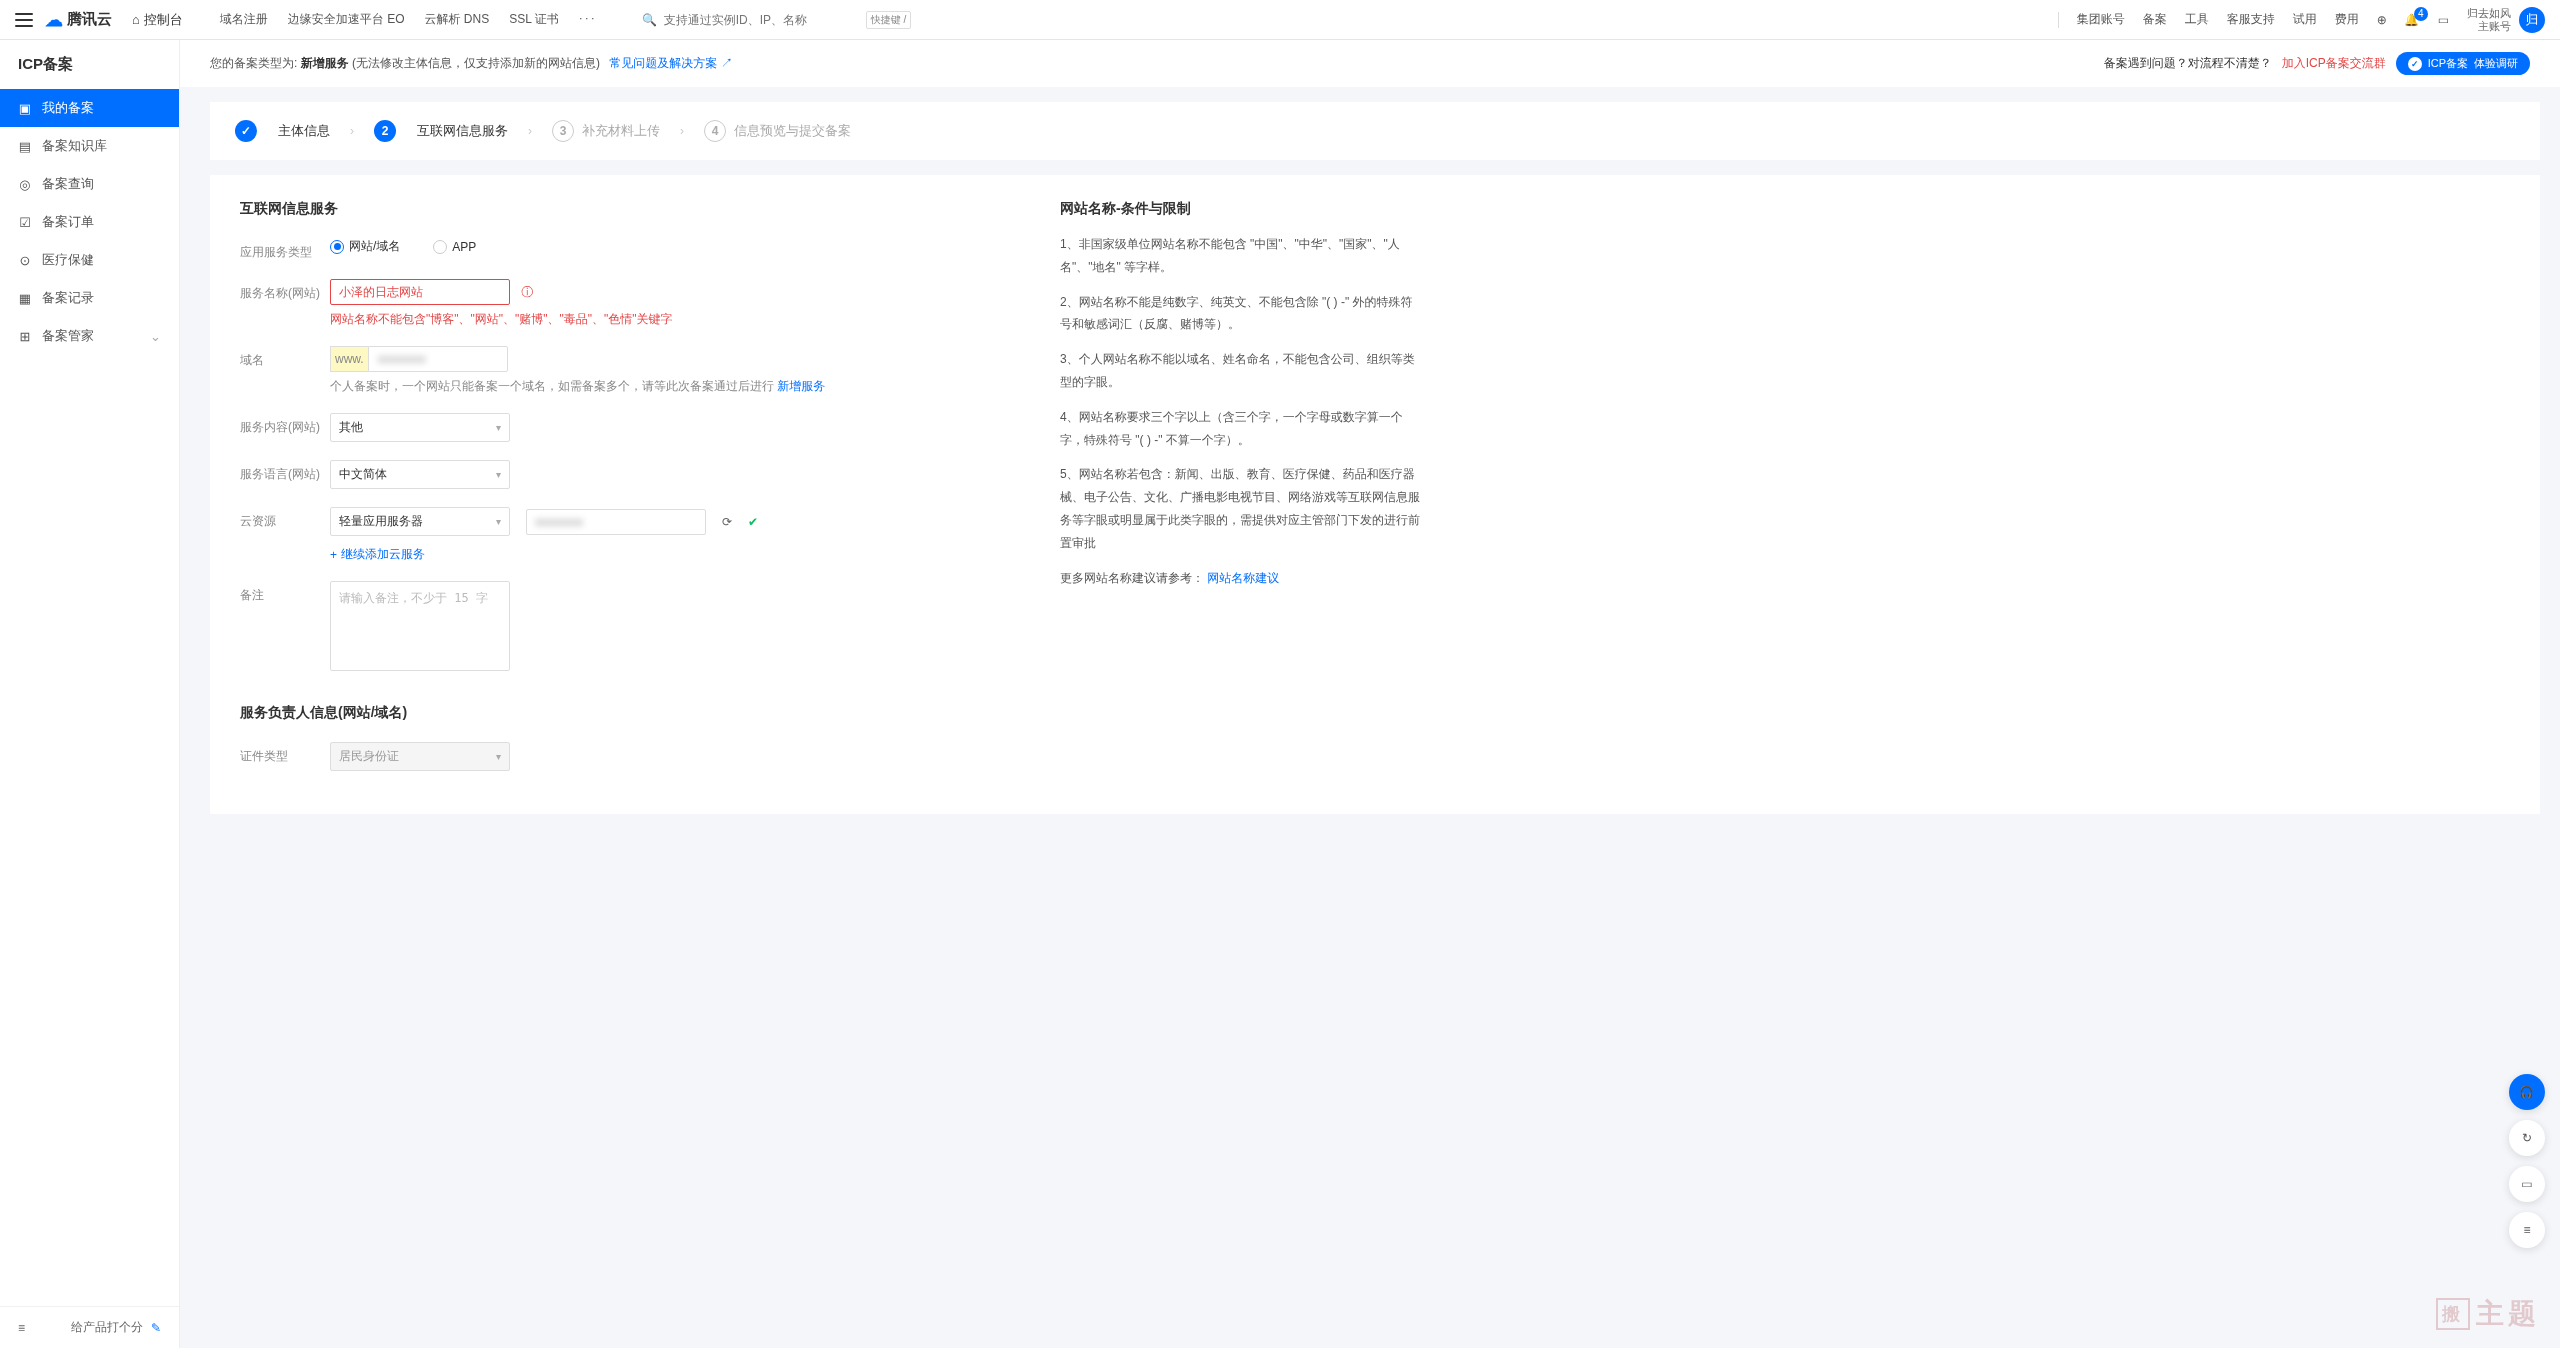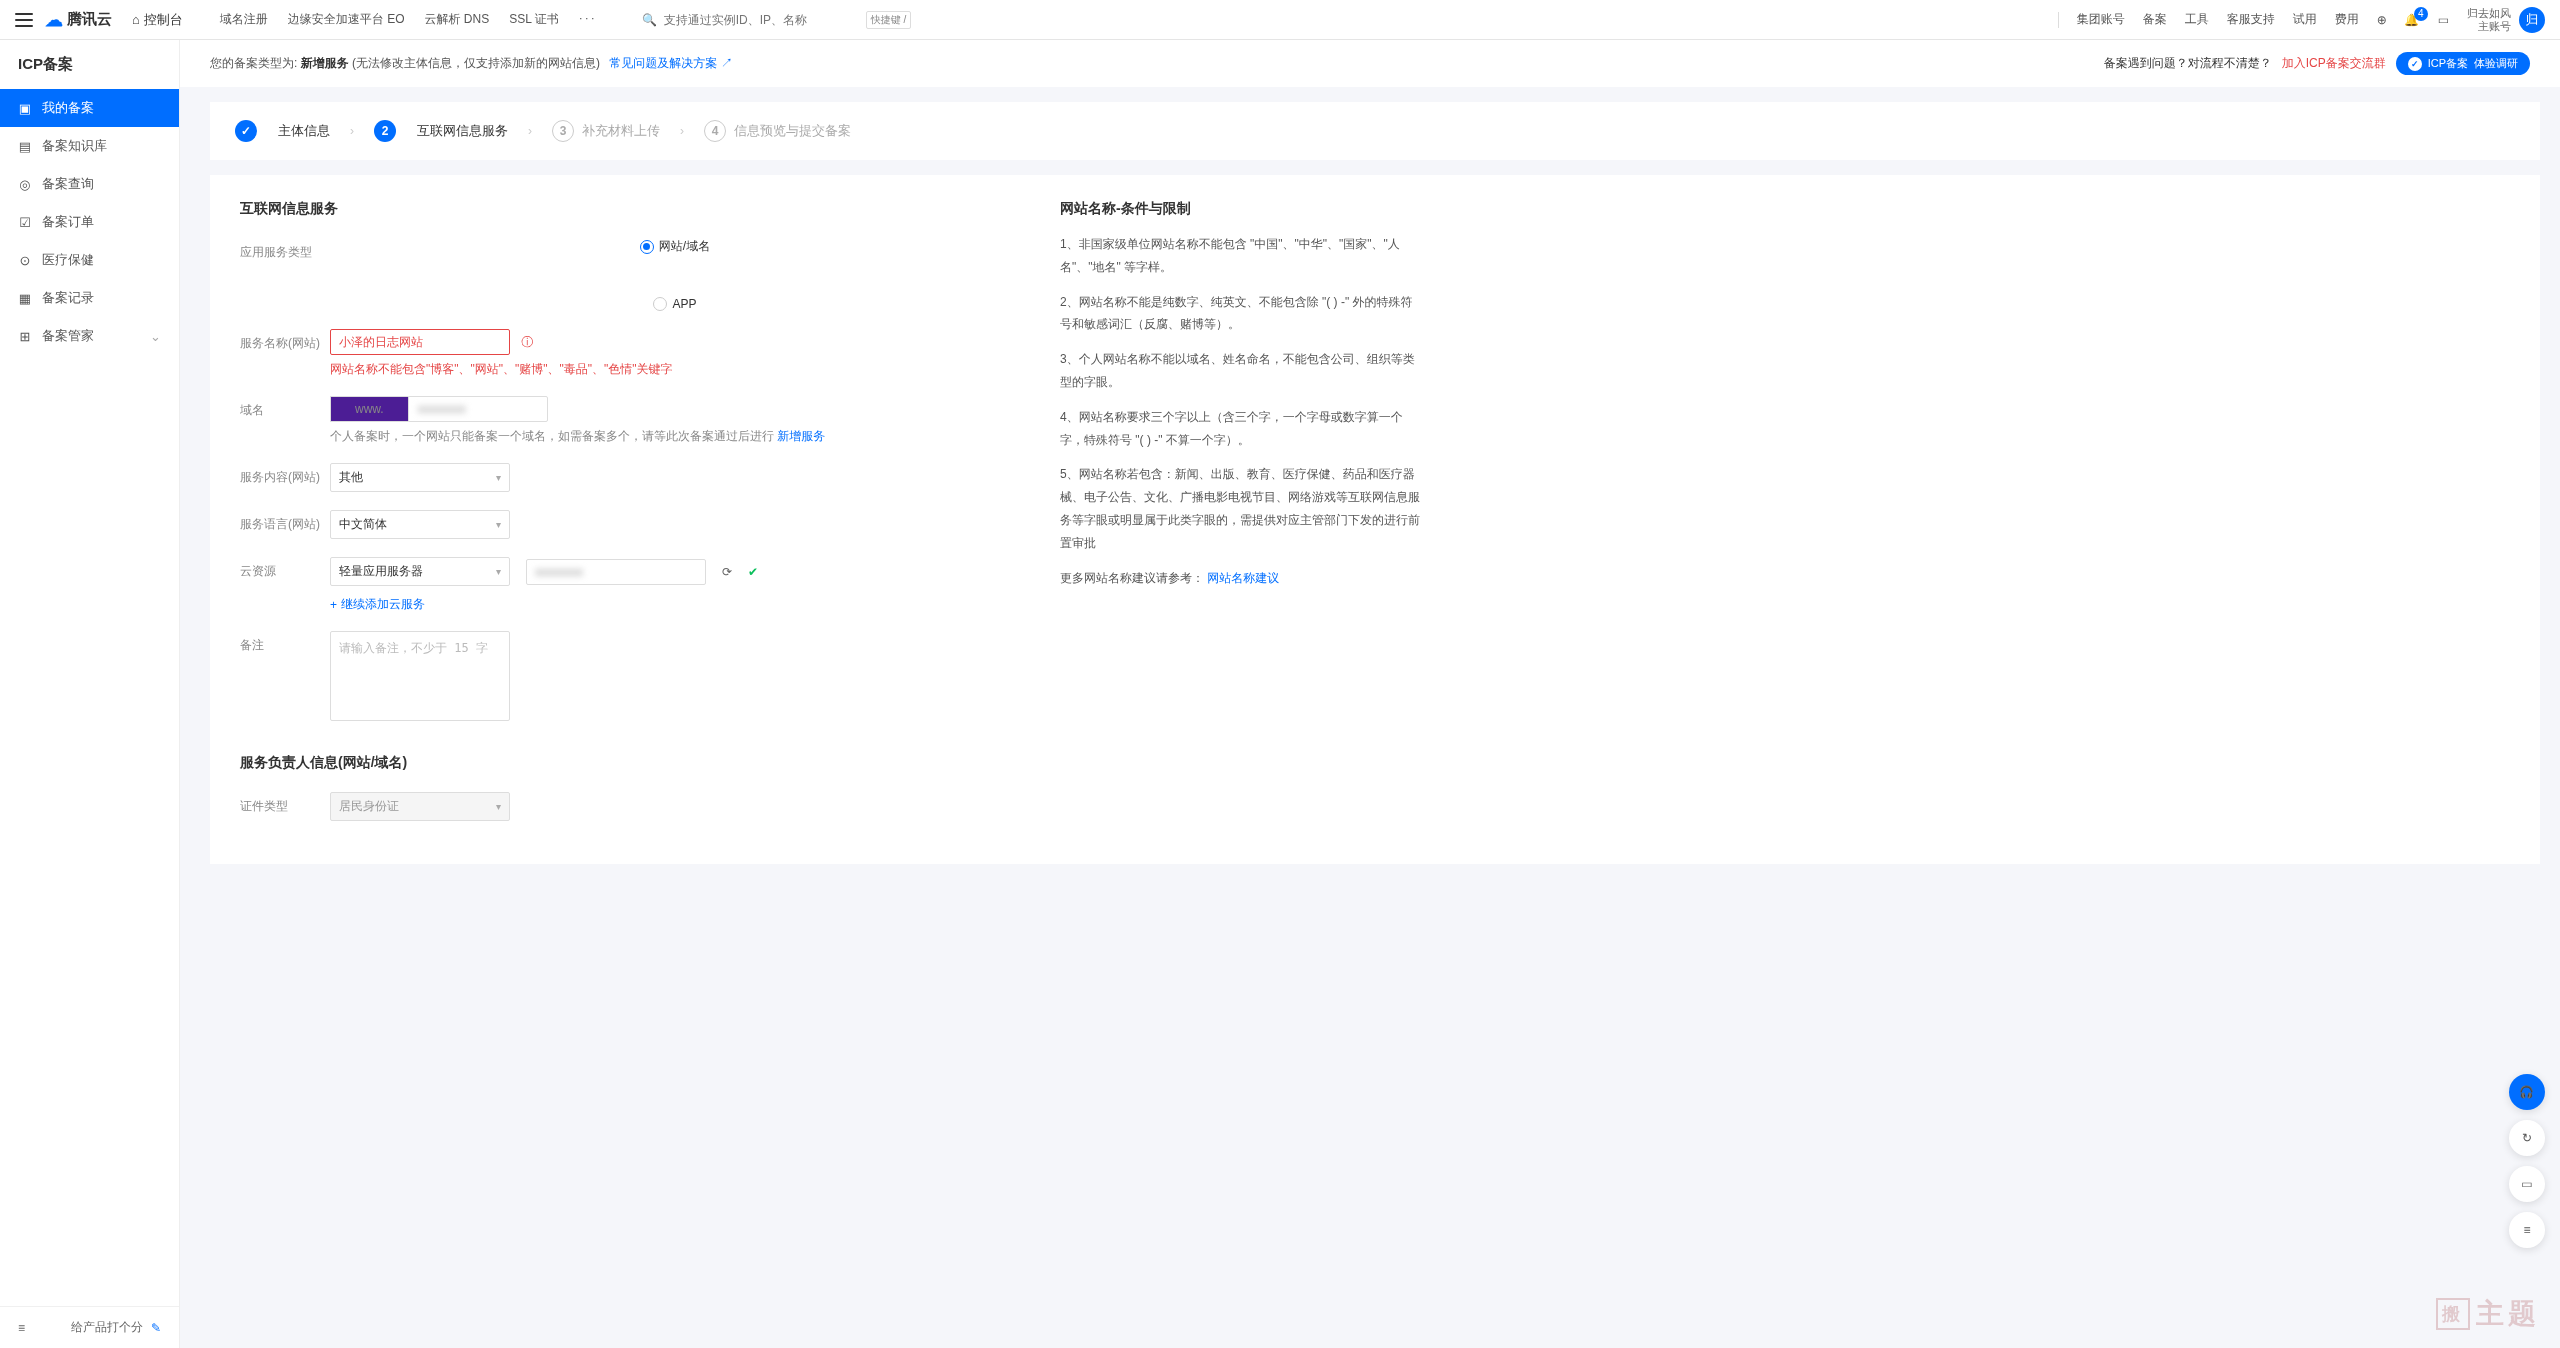--- a/index.html
+++ b/index.html
@@ -64,21 +64,21 @@
 .step-sep { color: #ccc; }
 
 
 .content-wrap { display: flex; gap: 40px; margin: 0 20px 0 30px; background: #fff; padding: 25px 30px; }
 .form-col { flex: 1; max-width: 780px; }
 .info-col { width: 360px; }
 .section-title { font-size: 14px; font-weight: bold; margin-bottom: 20px; }
 .form-row { display: flex; margin-bottom: 18px; align-items: flex-start; }
 .form-label { width: 90px; color: #888; font-size: 12px; padding-top: 6px; }
 .form-ctrl { flex: 1; }
-.radio-group { display: flex; gap: 42px; align-items: center; flex-direction: column; }
+.radio-group { display: flex; gap: 33px; align-items: center; }
 .radio-item { display: flex; align-items: center; gap: 5px; cursor: pointer; }
 .radio-dot { width: 14px; height: 14px; border-radius: 50%; border: 1px solid #ccc; display: inline-flex; align-items: center; justify-content: center; }
 .radio-dot.checked { border-color: #006eff; }
 .radio-dot.checked::after { content: ''; width: 7px; height: 7px; border-radius: 50%; background: #006eff; }
 .input-box { border: 1px solid #ddd; border-radius: 2px; padding: 5px 8px; font-size: 12px; width: 180px; outline: none; }
 .input-box.error { border-color: #e54545; color: #e54545; }
 .input-box::placeholder { color: #bbb; }
 .input-side-icon { margin-left: 8px; color: #e54545; }
 .error-msg { color: #e54545; font-size: 12px; margin-top: 6px; }
 .help-text { color: #888; font-size: 12px; margin-top: 6px; }
@@ -102,21 +102,21 @@
 
 .float-btns { position: fixed; right: 15px; bottom: 100px; display: flex; flex-direction: column; gap: 10px; }
 .float-btn { width: 36px; height: 36px; border-radius: 50%; background: white; box-shadow: 0 2px 8px rgba(0,0,0,0.12); display: flex; align-items: center; justify-content: center; cursor: pointer; color: #555; }
 .float-btn.primary { background: #006eff; color: white; }
 
 
 .watermark { position: fixed; right: 20px; bottom: 15px; opacity: 0.18; font-size: 28px; font-weight: bold; color: #8a0000; display: flex; align-items: center; gap: 6px; pointer-events: none; letter-spacing: 4px; }
 .watermark-seal { border: 2px solid #8a0000; padding: 2px 4px; font-size: 18px; }
 
 .domain-prefix { display: flex; align-items: center; }
-.domain-prefix .prefix { border: 1px solid #ddd; border-right: none; padding: 5px 24px; background: #4c1d95; color: #888; font-size: 12px; }
+.domain-prefix .prefix { border: 1px solid #ddd; border-right: none; padding: 5px 4px; background: #fef9c3; color: #888; font-size: 12px; }
 .domain-prefix .input-box { border-radius: 0 2px 2px 0; }
 </style>
 </head>
 <body>
 
 <div class="header">
   <div class="header-left">
     <div class="menu-icon">
         <span></span>
         <span></span>

